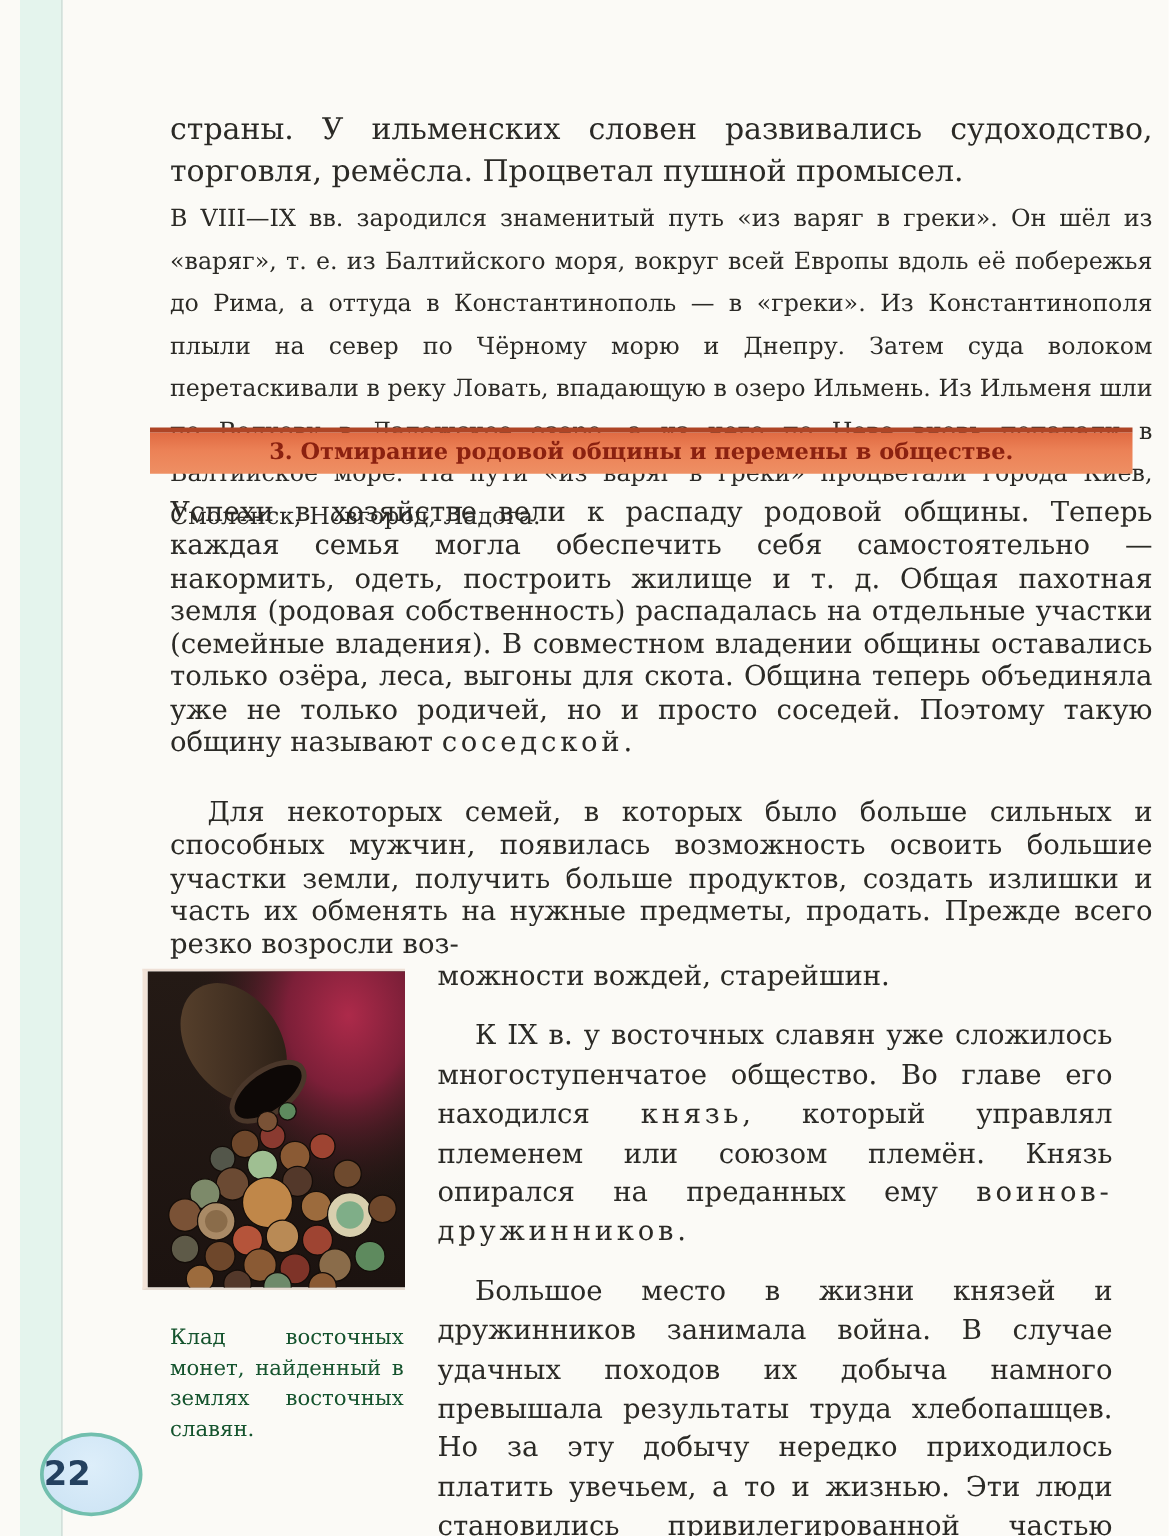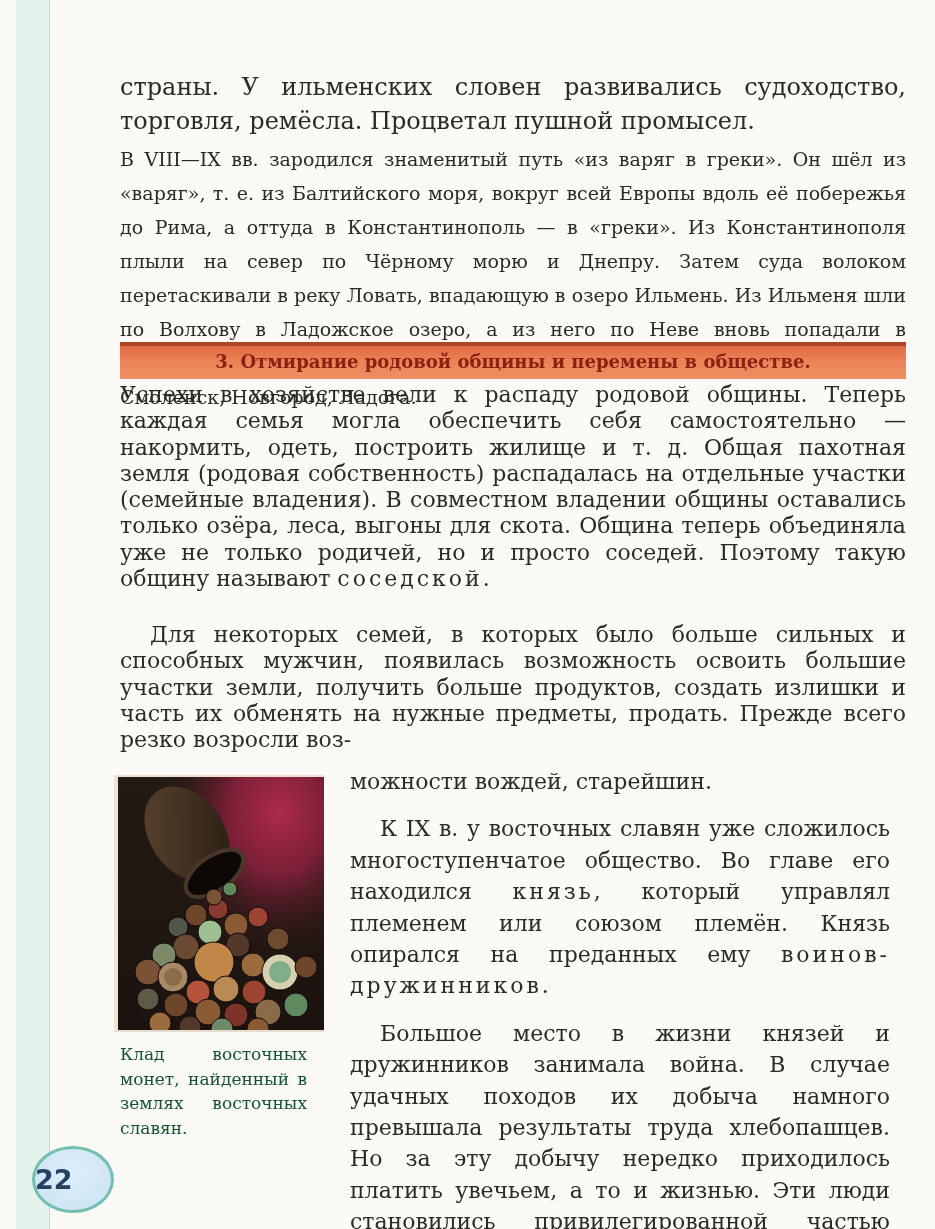--- a/index.html
+++ b/index.html
@@ -14,21 +14,21 @@
   }
   .page-badge{
     position:absolute;left:32px;top:1146px;width:76px;height:61px;
     background:radial-gradient(ellipse at 50% 38%, #ddeefa 0%, #cfe5f5 75%);
     border:3px solid #72bfae;border-radius:50%;
     display:flex;align-items:center;
     font-family:"DejaVu Sans", sans-serif;font-weight:bold;
     font-size:27px;color:#24415f;
   }
   .content{position:absolute;left:120px;top:0;width:786px;}
-  .content p{margin:0;}
+  .content p{margin:16px;}
   .lead{
     position:absolute;top:70px;width:100%;
     font-size:24px;line-height:34px;text-align:justify;
   }
   .route{
     position:absolute;top:142px;width:100%;
     font-size:19px;line-height:34px;text-align:justify;
   }
   .section-header{
     position:absolute;top:342px;left:0;width:100%;box-sizing:border-box;

